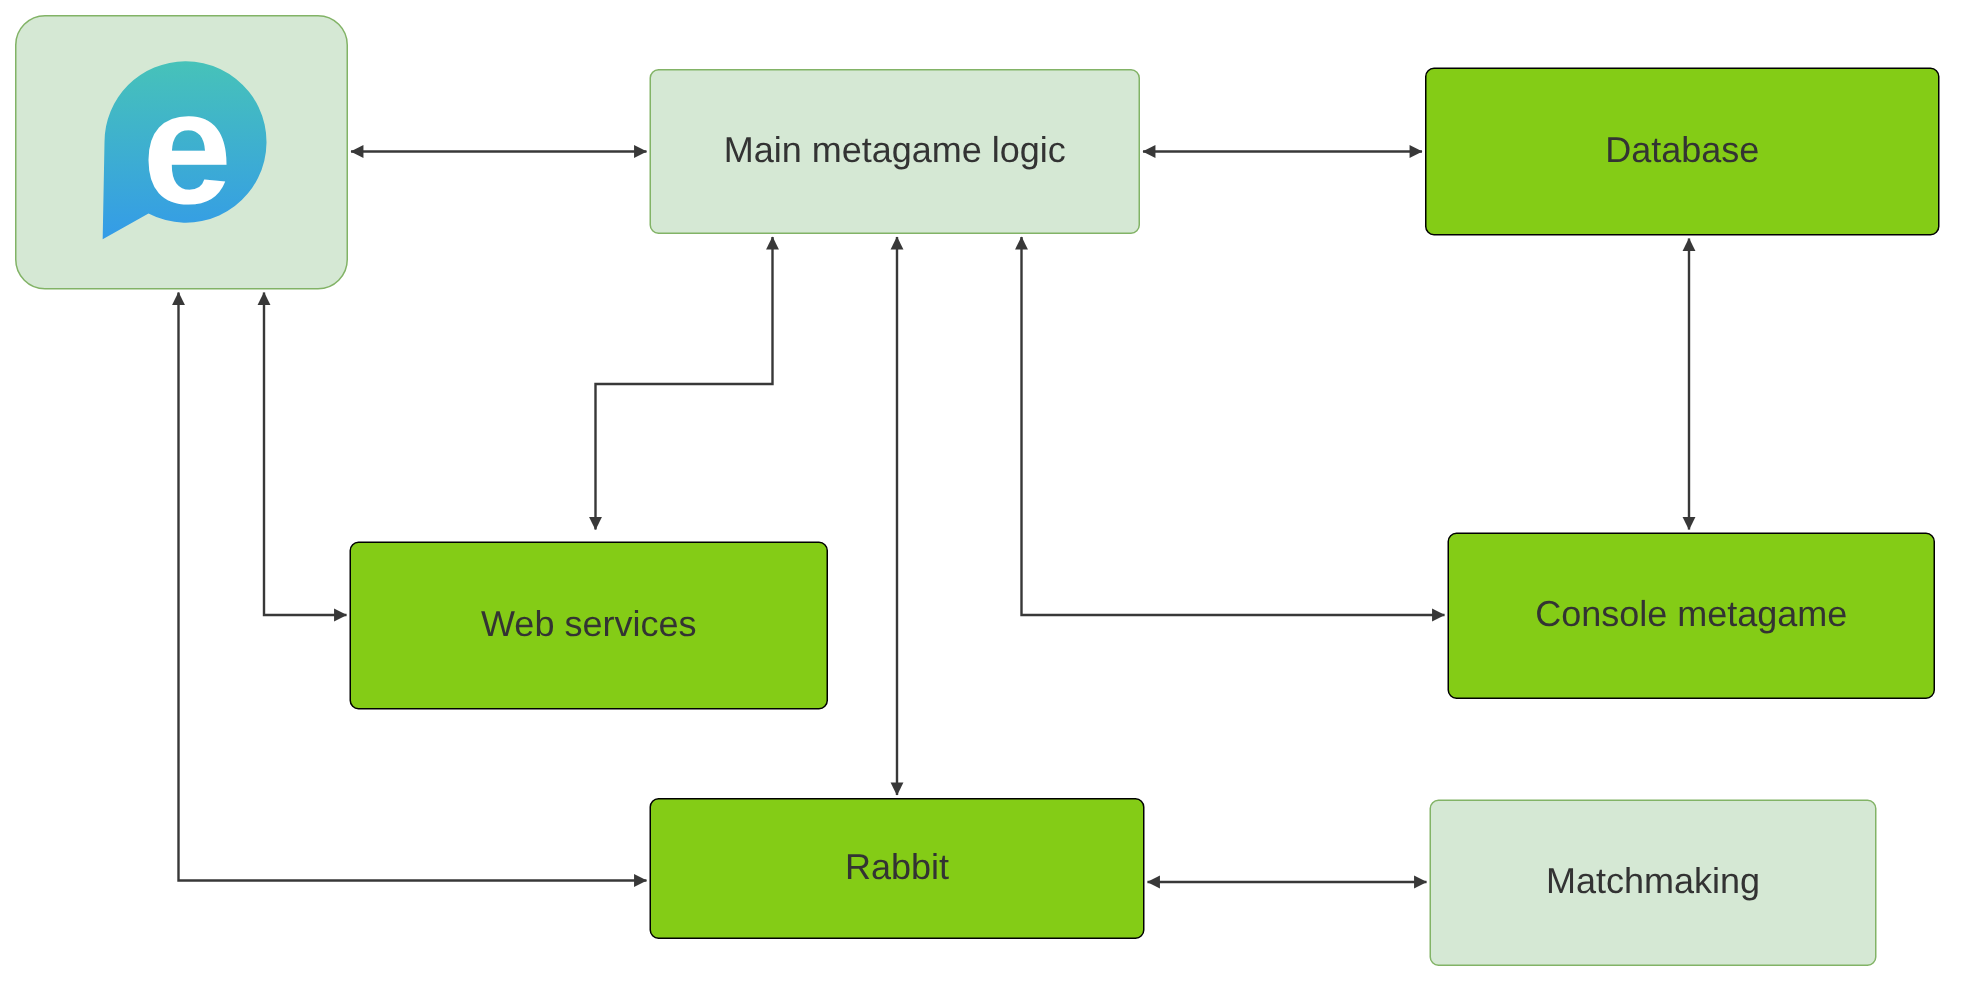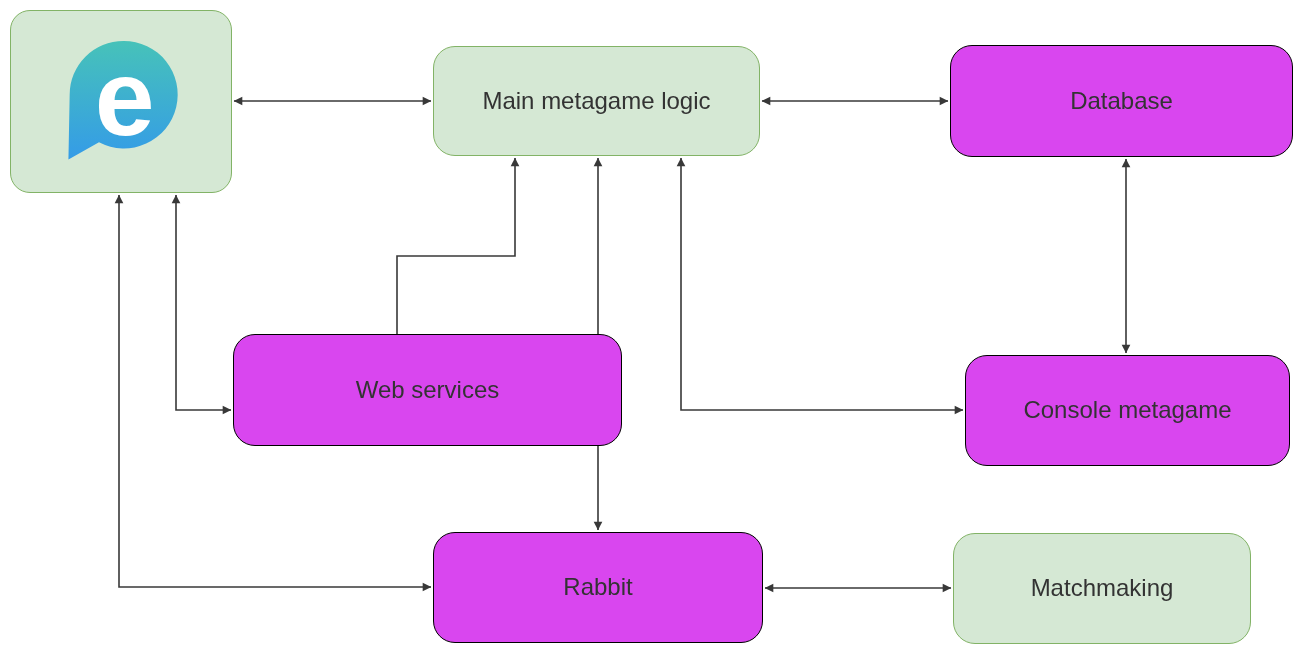--- a/index.html
+++ b/index.html
@@ -21,28 +21,28 @@
     stroke: #383838;
     stroke-width: 1.6;
     stroke-linejoin: miter;
   }
   .node {
     position: absolute;
     box-sizing: border-box;
     display: flex;
     align-items: center;
     justify-content: center;
-    border-radius: 22px;
+    border-radius: 6px;
     font-size: 24px;
     color: #333333;
     text-align: center;
     line-height: 1.2;
   }
   .node.white {
-    background: #d946ef;
+    background: #84cc16;
     border: 1.5px solid #000000;
   }
   .node.green {
     background: #d5e8d4;
     border: 1.5px solid #82b366;
   }
   .node.client {
     border-radius: 20px;
   }
   .node .label { pointer-events: none; }
@@ -83,29 +83,29 @@
   </div>
 
   <div class="node green" style="left:433px; top:46px; width:327px; height:110px;">
     <span class="label">Main metagame logic</span>
   </div>
 
   <div class="node white" style="left:950px; top:45px; width:343px; height:112px;">
     <span class="label">Database</span>
   </div>
 
-  <div class="node white" style="left:233px; top:334px; width:389px; height:112px;">
+  <div class="node white" style="left:233px; top:361px; width:319px; height:112px;">
     <span class="label">Web services</span>
   </div>
 
   <div class="node white" style="left:965px; top:355px; width:325px; height:111px;">
     <span class="label">Console metagame</span>
   </div>
 
-  <div class="node white" style="left:433px; top:532px; width:330px; height:111px;">
+  <div class="node white" style="left:433px; top:532px; width:330px; height:94px;">
     <span class="label">Rabbit</span>
   </div>
 
   <div class="node green" style="left:953px; top:533px; width:298px; height:111px;">
     <span class="label">Matchmaking</span>
   </div>
 
 </div>
 
 </body></html>

